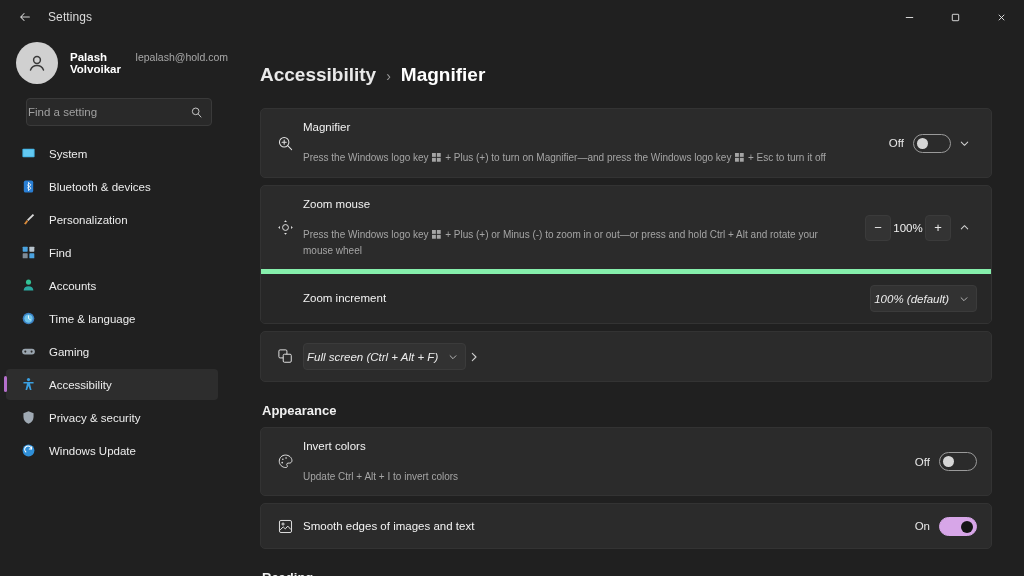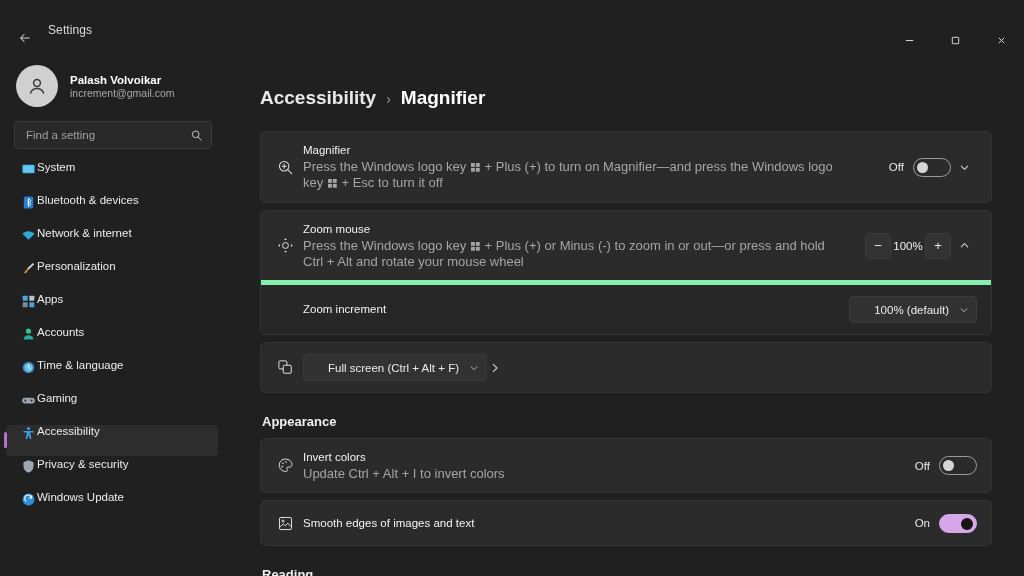--- a/index.html
+++ b/index.html
@@ -8,24 +8,23 @@
     background: #202020;
     font-family: "Liberation Sans", sans-serif;
     color: #ffffff;
     overflow: hidden;
   }
   .window { display: flex; flex-direction: column; width: 1024px; height: 576px; background: #202020; }
 
   
   .titlebar {
     height: 34px; flex: 0 0 34px;
-    display: flex; 
+    display: flex; align-items: center;
     background: #202020;
     position: relative;
-    margin-top: 23px;
   }
   .back-btn {
     width: 34px; height: 30px; margin-left: 8px;
     display: flex; align-items: center; justify-content: center;
     border-radius: 4px; color: #cfcfcf;
   }
   .title-text { font-size: 12px; color: #dcdcdc; margin-left: 6px; letter-spacing: .1px; }
   .wincontrols { position: absolute; right: 0; top: 0; height: 34px; display: flex; }
   .wc { width: 46px; height: 34px; display: flex; align-items: center; justify-content: center; color: #e6e6e6; }
   .wc svg { display: block; }
@@ -37,38 +36,39 @@
   .sidebar { width: 228px; flex: 0 0 228px; background: #202020; padding: 0 0 0 0; }
   .account {
     display: flex; align-items: center; gap: 12px;
     padding: 8px 0 14px 16px;
   }
   .avatar {
     width: 42px; height: 42px; border-radius: 50%;
     background: #d0d0d0; display: flex; align-items: center; justify-content: center;
     flex: 0 0 42px;
   }
-  .acct-text { display: flex; flex-direction: column; gap: 1px; }
+  .acct-text { display: flex; flex-direction: row; gap: 1px; }
   .acct-name { font-size: 11.5px; font-weight: bold; color: #ffffff; }
   .acct-mail { font-size: 10.5px; color: #a8a8a8; }
 
   .searchwrap { padding: 0 16px 10px 14px; }
   .searchbox {
     height: 28px; background: #292929; border: 1px solid #3a3a3a;
     border-radius: 4px; display: flex; align-items: center;
-    padding: 0 8px 0 11px;
+    padding: 0 8px 0 1px;
+    margin-left: 12px;
   }
   .searchbox .ph { flex: 1; font-size: 11.5px; color: #a0a0a0; }
   .searchbox .sicon { color: #c9c9c9; display: flex; }
 
   .navlist { padding: 2px 0 0 0; }
   .navitem {
     position: relative;
     height: 31px; margin: 0 10px 2px 6px;
-    display: flex; align-items: flex-start; 
+    display: flex; align-items: center; gap: 12px;
     padding-left: 14px; border-radius: 4px;
     font-size: 11.5px; color: #ececec;
   }
   .navitem.active { background: #2d2d2d; }
   .navitem.active::before {
     content: ""; position: absolute; left: -2px; top: 7px;
     width: 3px; height: 16px; border-radius: 2px; background: #b46fcb;
   }
   .navicon { width: 17px; height: 17px; flex: 0 0 17px; display: flex; align-items: center; justify-content: center; }
 
@@ -86,21 +86,21 @@
   }
   .row {
     display: flex; align-items: center;
     padding: 11px 14px 11px 16px; min-height: 44px; gap: 0;
   }
   .row.sub { background: #272727; }
   .row + .row.sub { border-top: 5px solid #86efac; }
   .rowicon { width: 26px; flex: 0 0 26px; display: flex; align-items: center; justify-content: flex-start; color: #e2e2e2; }
   .rowtext { flex: 1; min-width: 0; padding-right: 14px; }
   .rowtitle { font-size: 11.5px; color: #f2f2f2; line-height: 15px; }
-  .rowdesc { font-size: 13px; color: #a5a5a5; line-height: 15px; margin-top: 1px; max-width: 540px; }
+  .rowdesc { font-size: 10px; color: #a5a5a5; line-height: 15px; margin-top: 15px; max-width: 540px; }
   .rowdesc .wk {
     display: inline-block; vertical-align: -1px; margin: 0 1px;
   }
   .rowctl { display: flex; align-items: center; gap: 0; flex: 0 0 auto; }
 
   
   .togglewrap { display: flex; align-items: center; gap: 9px; }
   .togglelabel { font-size: 11.5px; color: #e6e6e6; }
   .toggle {
     width: 38px; height: 19px; border-radius: 10px;
@@ -129,21 +129,21 @@
     border: 1px solid #3b3b3b;
     display: flex; align-items: center; justify-content: center;
     color: #e8e8e8; font-size: 13px; line-height: 1;
   }
   .zoomval { font-size: 11.5px; color: #f0f0f0; min-width: 34px; text-align: center; }
 
   
   .dropdown {
     height: 27px; background: #323232; border: 1px solid #3b3b3b;
     border-radius: 4px; display: flex; align-items: center; gap: 10px;
-    padding: 0 7px 0 24px; font-size: 11.5px; color: #ececec;
+    padding: 0 7px 0 3px; font-size: 11.5px; color: #ececec; font-style: italic;
   }
   .dropdown .dchev { color: #c0c0c0; display: flex; }
 
   .sectionhdr {
     font-size: 13px; font-weight: bold; color: #f0f0f0;
     padding: 14px 0 9px 2px;
   }
   .extlink { color: #d8d8d8; display: flex; padding-right: 2px; }
   .arrowright { color: #cdcdcd; display: flex; padding: 0 2px; }
 </style>
@@ -184,21 +184,21 @@
 
       <div class="account">
         <div class="avatar">
           <svg width="24" height="24" viewBox="0 0 24 24" fill="none" stroke="#3a3a3a" stroke-width="1.5">
             <circle cx="12" cy="9" r="3.4"></circle>
             <path d="M5.5 19c1.2-3.2 4-4.6 6.5-4.6s5.3 1.4 6.5 4.6" stroke-linecap="round"></path>
           </svg>
         </div>
         <div class="acct-text">
           <div class="acct-name">Palash Volvoikar</div>
-          <div class="acct-mail">increment@gmail.com</div>
+          <div class="acct-mail">lepalash@hold.com</div>
         </div>
       </div>
 
       <div class="searchwrap">
         <div class="searchbox">
           <div class="ph">Find a setting</div>
           <div class="sicon">
             <svg width="13" height="13" viewBox="0 0 16 16" fill="none" stroke="currentColor" stroke-width="1.2">
               <circle cx="7" cy="6.6" r="4.1"></circle>
                 <path d="M10.1 9.8L13.5 13.6" stroke-linecap="round"></path>
@@ -222,49 +222,41 @@
         <div class="navitem">
           <span class="navicon">
             <svg width="15" height="15" viewBox="0 0 16 16">
                 <rect x="3" y="1.5" width="10" height="13" rx="2" fill="#2a7fd4"></rect>
                 <path d="M8 3.6v8.8l2.6-2.6L6.6 6.2M8 3.6l2.6 2.6-4 3.6" stroke="#ffffff" stroke-width="0.9" fill="none" stroke-linejoin="round"></path>
               </svg>
           </span>
           <span>Bluetooth &amp; devices</span>
         </div>
 
-        <div class="navitem">
-          <span class="navicon">
-            <svg width="15" height="15" viewBox="0 0 16 16">
-                <path d="M1.5 6.2C3.3 4.4 5.6 3.5 8 3.5s4.7.9 6.5 2.7L8 12.6z" fill="#2fa8d8"></path>
-              </svg>
-          </span>
-          <span>Network &amp; internet</span>
-        </div>
 
         <div class="navitem">
           <span class="navicon">
             <svg width="15" height="15" viewBox="0 0 16 16">
                 <path d="M12.6 2.1L6.4 8.3l1.4 1.4 6.2-6.2z" fill="#d9d9d9"></path>
                 <path d="M6.2 8.6l1.3 1.3-2.3 3.4-2-.9z" fill="#d98a3a"></path>
               </svg>
           </span>
           <span>Personalization</span>
         </div>
 
         <div class="navitem">
           <span class="navicon">
             <svg width="15" height="15" viewBox="0 0 16 16">
                 <rect x="1.8" y="1.8" width="5.3" height="5.3" rx="0.6" fill="#4aa3e0"></rect>
                 <rect x="8.9" y="1.8" width="5.3" height="5.3" rx="0.6" fill="#b7c3cc"></rect>
                 <rect x="1.8" y="8.9" width="5.3" height="5.3" rx="0.6" fill="#7f8b96"></rect>
                 <rect x="8.9" y="8.9" width="5.3" height="5.3" rx="0.6" fill="#4aa3e0"></rect>
               </svg>
           </span>
-          <span>Apps</span>
+          <span>Find</span>
         </div>
 
         <div class="navitem">
           <span class="navicon">
             <svg width="15" height="15" viewBox="0 0 16 16">
                 <circle cx="8" cy="4.4" r="2.7" fill="#32c295"></circle>
                 <path d="M2.8 13.4c0-2.9 2.3-4.5 5.2-4.5s5.2 1.6 5.2 4.5z" fill="#2aa9a0"></path>
               </svg>
           </span>
           <span>Accounts</span>

